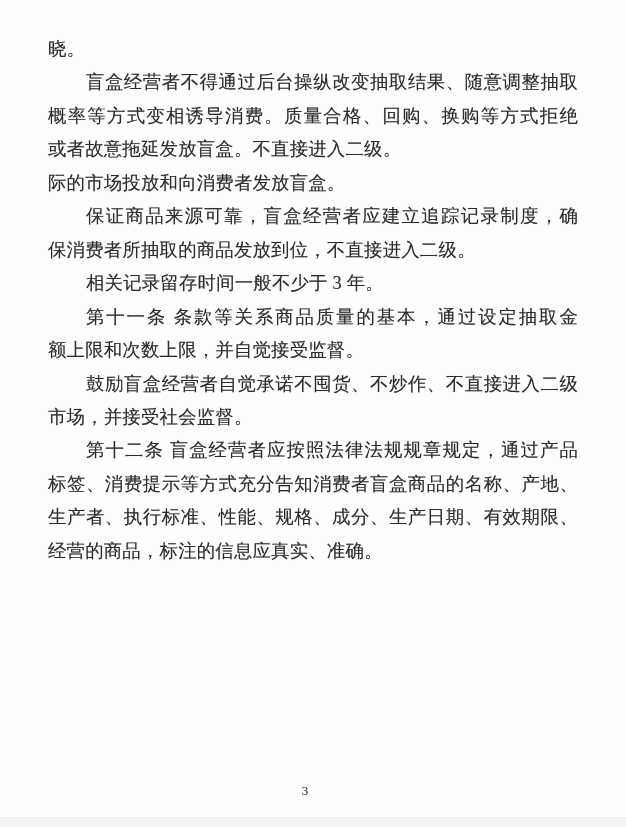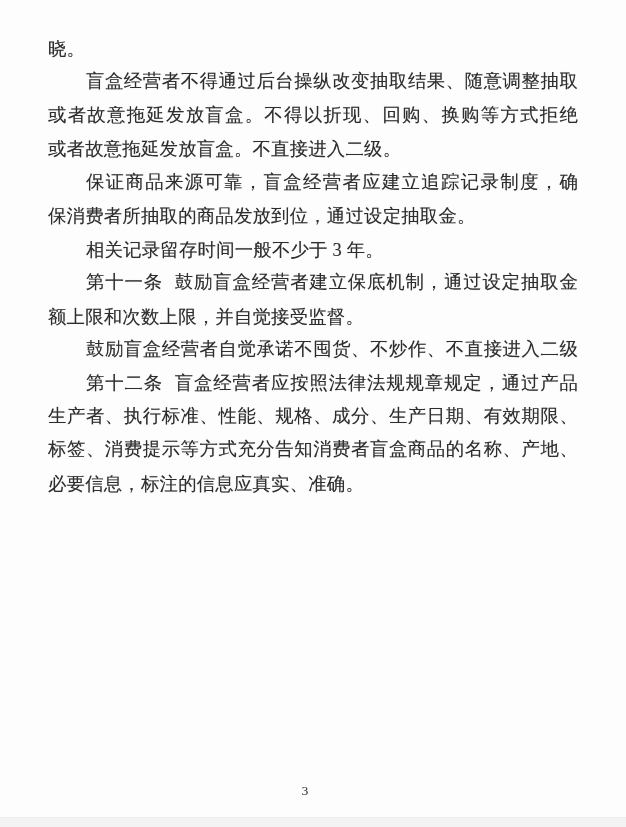--- a/index.html
+++ b/index.html
@@ -28,21 +28,20 @@
   }
   .paragraph { margin: 0; padding: 0; }
   .line {
     text-align: left;
     white-space: normal;
   }
   .line.fill {
     text-align: justify;
     text-align-last: justify;
     text-justify: inter-character;
-    font-family: Liberation Mono, monospace;
   }
   .line.indent {
     padding-left: 38px;
   }
   .page-number {
     position: absolute;
     top: 783px;
     left: 0;
     width: 610px;
     text-align: center;
@@ -65,50 +64,52 @@
 
 <div class="page">
   <div class="content">
 
     <div class="paragraph">
       <div class="line">晓。</div>
     </div>
 
     <div class="paragraph">
       <div class="line indent fill">盲盒经营者不得通过后台操纵改变抽取结果、随意调整抽取</div>
-      <div class="line fill">或者故意拖延发放盲盒。不得以折现、回购、换购等方式拒绝</div>
+      <div class="line fill">概率等方式变相诱导消费。质量合格、回购、换购等方式拒绝</div>
       <div class="line">或者故意拖延发放盲盒。不直接进入二级。</div>
     </div>
 
     <div class="paragraph">
+      <div class="line">际的市场投放和向消费者发放盲盒。</div>
     </div>
 
     <div class="paragraph">
       <div class="line indent fill">保证商品来源可靠，盲盒经营者应建立追踪记录制度，确</div>
-      <div class="line">保消费者所抽取的商品发放到位，通过设定抽取金。</div>
+      <div class="line">保消费者所抽取的商品发放到位，不直接进入二级。</div>
     </div>
 
     <div class="paragraph">
       <div class="line indent">相关记录留存时间一般不少于 3 年。</div>
     </div>
 
     <div class="paragraph">
-      <div class="line indent fill">第十一条 鼓励盲盒经营者建立保底机制，通过设定抽取金</div>
+      <div class="line indent fill">第十一条 条款等关系商品质量的基本，通过设定抽取金</div>
       <div class="line">额上限和次数上限，并自觉接受监督。</div>
     </div>
 
     <div class="paragraph">
       <div class="line indent fill">鼓励盲盒经营者自觉承诺不囤货、不炒作、不直接进入二级</div>
+      <div class="line">市场，并接受社会监督。</div>
     </div>
 
     <div class="paragraph">
       <div class="line indent fill">第十二条 盲盒经营者应按照法律法规规章规定，通过产品</div>
+      <div class="line fill">标签、消费提示等方式充分告知消费者盲盒商品的名称、产地、</div>
       <div class="line fill">生产者、执行标准、性能、规格、成分、生产日期、有效期限、</div>
-      <div class="line fill">标签、消费提示等方式充分告知消费者盲盒商品的名称、产地、</div>
-      <div class="line">必要信息，标注的信息应真实、准确。</div>
+      <div class="line">经营的商品，标注的信息应真实、准确。</div>
     </div>
 
 
   </div>
 
   <div class="page-number">3</div>
   <div class="edge-strip"></div>
 </div>
 
 </body></html>

